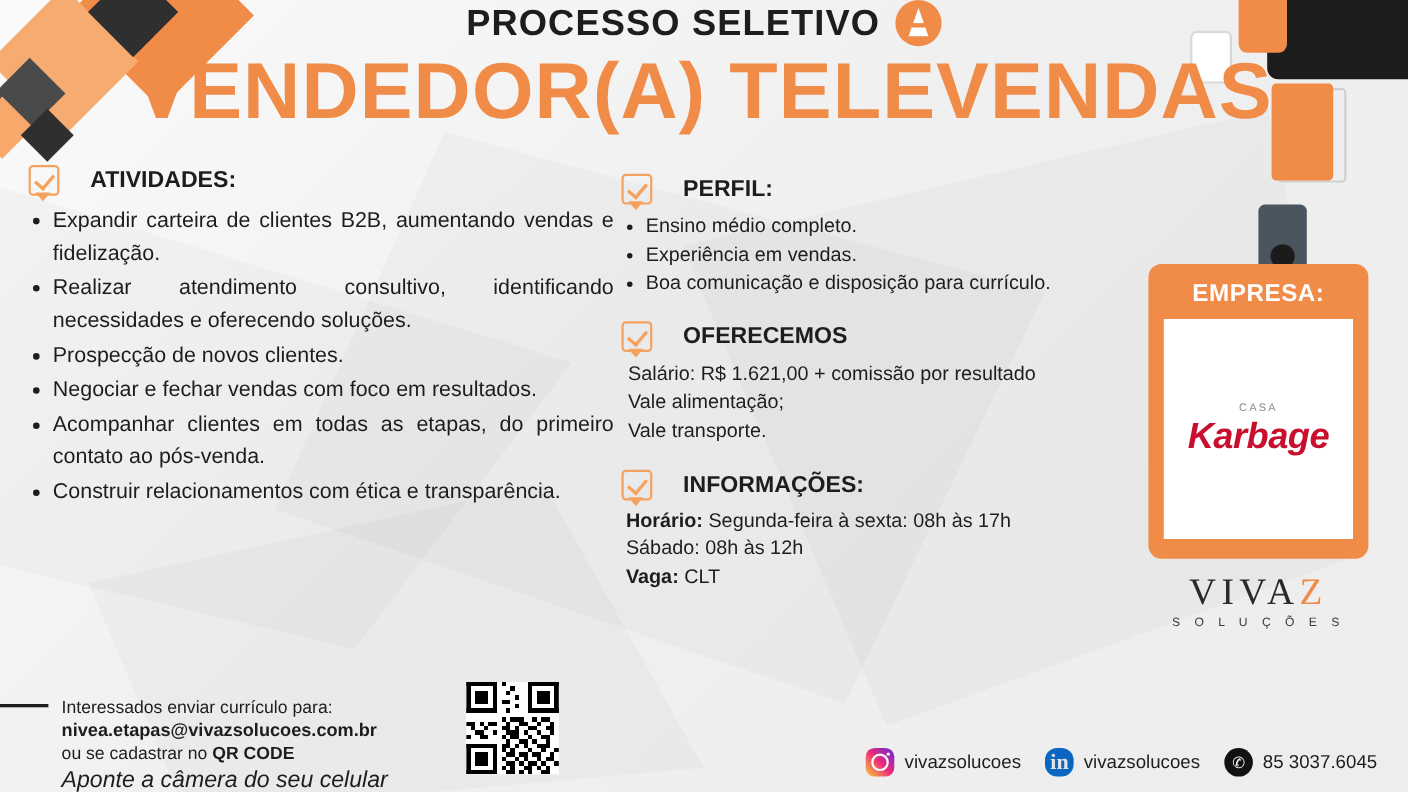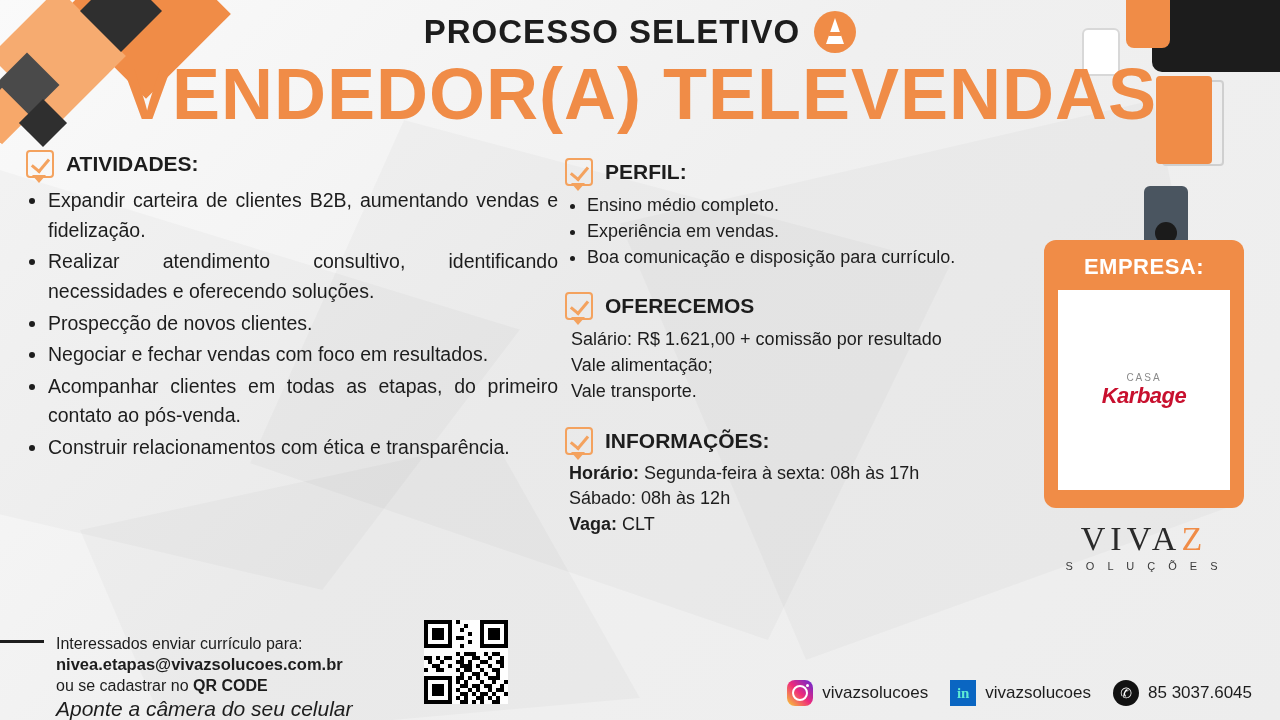--- a/index.html
+++ b/index.html
@@ -43,21 +43,21 @@
   .tr-black { position: absolute; right: 0; top: 0; width: 128px; height: 72px; background: #1c1c1c; border-radius: 0 0 0 10px; }
   .tr-orange { position: absolute; right: 110px; top: 0; width: 44px; height: 48px; background: #f08c47; border-radius: 0 0 8px 8px; }
   .tr-outline { position: absolute; right: 160px; top: 28px; width: 38px; height: 48px; border: 2px solid #d8d8d8; border-radius: 6px; background: #fff; }
   .tr-outline2 { position: absolute; right: 56px; top: 80px; width: 62px; height: 86px; border: 2px solid #cfcfcf; border-radius: 4px; }
   .tr-orange2 { position: absolute; right: 68px; top: 76px; width: 56px; height: 88px; background: #f08c47; border-radius: 4px; }
 
   
   .header { position: absolute; left: 0; top: 0; width: 100%; }
   .kicker {
     display: flex; align-items: center; justify-content: center;
-    gap: 14px; padding-top: 11px;
+    gap: 14px; padding-top: 0;
   }
   .kicker-text {
     font-size: 33px; font-weight: bold; letter-spacing: 1px;
     color: #1d1d1d;
   }
   .kicker-logo {
     width: 42px; height: 42px; border-radius: 50%;
     background: #f08c47; position: relative;
   }
   .kicker-logo::before {
@@ -93,21 +93,21 @@
     transform: rotate(40deg);
   }
   .chk::before {
     content: ""; position: absolute; left: 4px; bottom: -7px;
     width: 0; height: 0;
     border-left: 7px solid transparent; border-right: 7px solid transparent;
     border-top: 8px solid #f4a25e;
   }
 
   .sec-head { display: flex; align-items: center; gap: 12px; margin-bottom: 6px; }
-  .sec-title { font-size: 21px; font-weight: bold; color: #1d1d1d; }
+  .sec-title { font-size: 21px; font-weight: bold; color: #1d1d1d; margin-left: 16px; }
 
   
   .col-left { position: absolute; left: 26px; top: 150px; width: 532px; }
   .col-left ul { margin: 8px 0 0 22px; }
   .col-left li {
     font-size: 19.5px; color: #1d1d1d; line-height: 1.52;
     text-align: justify; margin-bottom: 2px;
   }
 
   
@@ -136,21 +136,21 @@
     background: #f08c47; border-radius: 12px;
     padding: 14px 14px;
     text-align: center;
   }
   .badge-title { color: #fff; font-size: 22px; font-weight: bold; letter-spacing: .5px; }
   .badge-photo {
     margin-top: 10px; width: 100%; height: 200px; background: #fff;
     display: flex; align-items: center; justify-content: center; flex-direction: column;
   }
   .karb-casa { font-size: 10px; letter-spacing: 2px; color: #8a8a8a; font-weight: normal; }
-  .karb-name { font-size: 22px; color: #c8102e; font-weight: bold; font-style: italic; letter-spacing: -0.5px; }
+  .karb-name { font-size: 33px; color: #c8102e; font-weight: bold; font-style: italic; letter-spacing: -0.5px; }
 
   .vivaz { position: absolute; right: 38px; top: 520px; width: 196px; text-align: center; }
   .vivaz-word { font-size: 34px; letter-spacing: 5px; color: #2a2a2a; font-family: "Liberation Serif", serif; }
   .vivaz-word .flame { color: #f08c47; }
   .vivaz-sub { font-size: 11px; letter-spacing: 5px; color: #3a3a3a; margin-top: 2px; }
 
   
   .footer-left { position: absolute; left: 56px; top: 632px; width: 360px; }
   .fl-line { font-size: 16px; color: #1d1d1d; line-height: 1.45; }
   .fl-mail { font-size: 16.5px; font-weight: bold; color: #1d1d1d; }
@@ -173,22 +173,22 @@
   }
   .ig::after {
     content: ""; position: absolute; left: 50%; top: 50%; transform: translate(-50%,-50%);
     width: 12px; height: 12px; border: 2px solid #fff; border-radius: 50%;
   }
   .ig::before {
     content: ""; position: absolute; right: 4px; top: 4px;
     width: 3px; height: 3px; border-radius: 50%; background: #fff;
   }
   .li {
-    width: 26px; height: 26px; border-radius: 0; background: #0a66c2;
-    color: #5eead4; font-size: 15px; font-weight: bold; font-family: "Liberation Serif", serif;
+    width: 26px; height: 26px; border-radius: 11px; background: #0a66c2;
+    color: #e5e5e5; font-size: 20px; font-weight: bold; font-family: "Liberation Serif", serif;
     display: flex; align-items: center; justify-content: center;
   }
   .ph {
     width: 26px; height: 26px; border-radius: 50%; background: #111;
     color: #fff; display: flex; align-items: center; justify-content: center;
     font-size: 14px;
   }
 </style>
 </head>
 <body>

